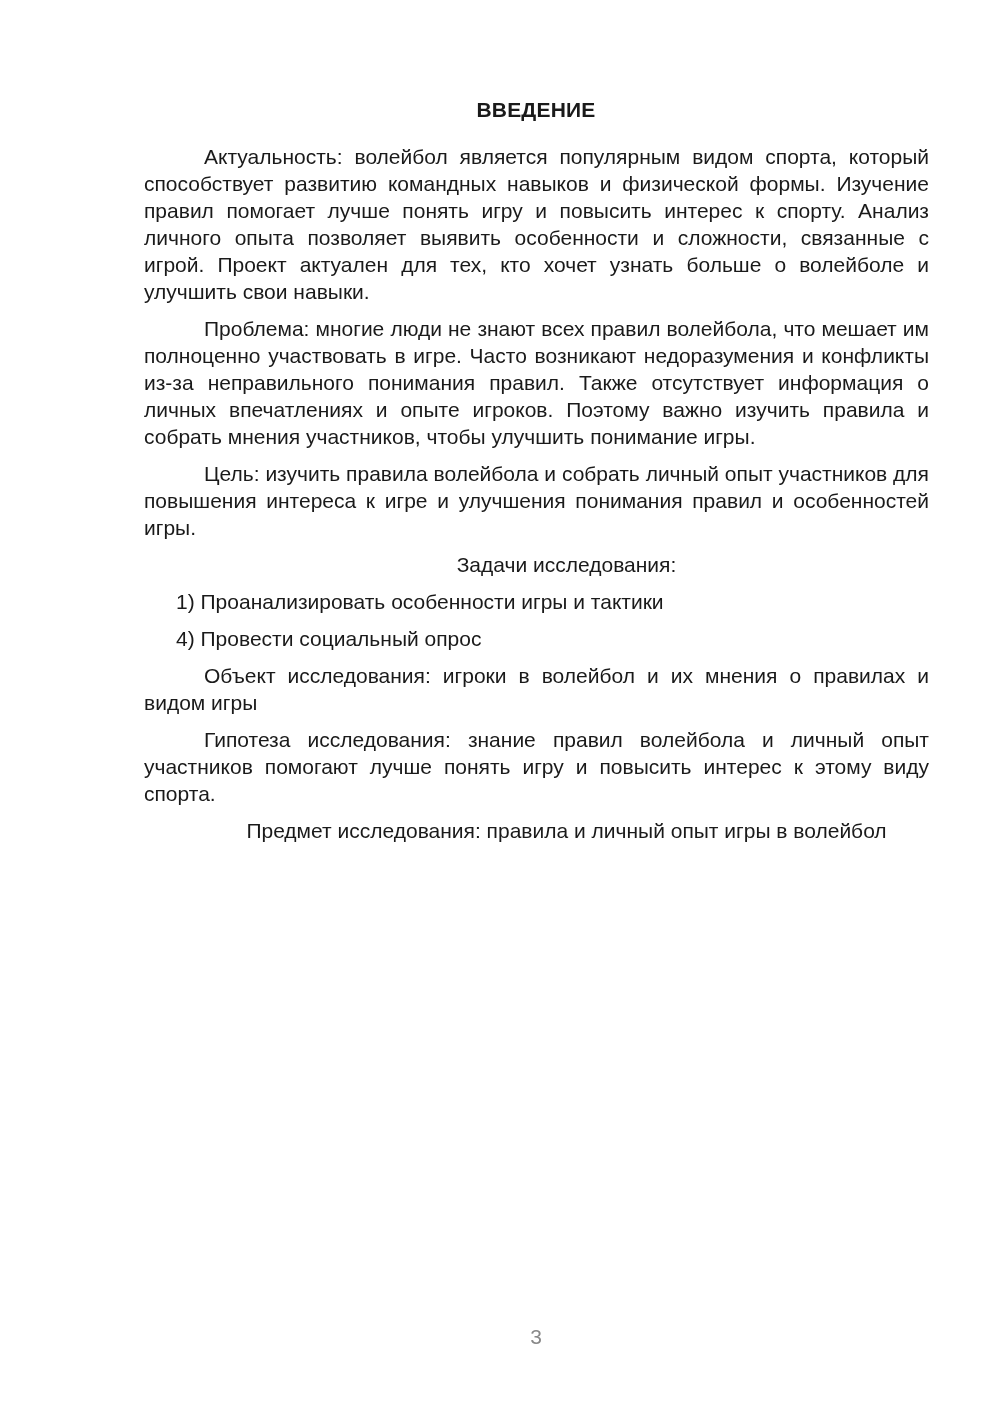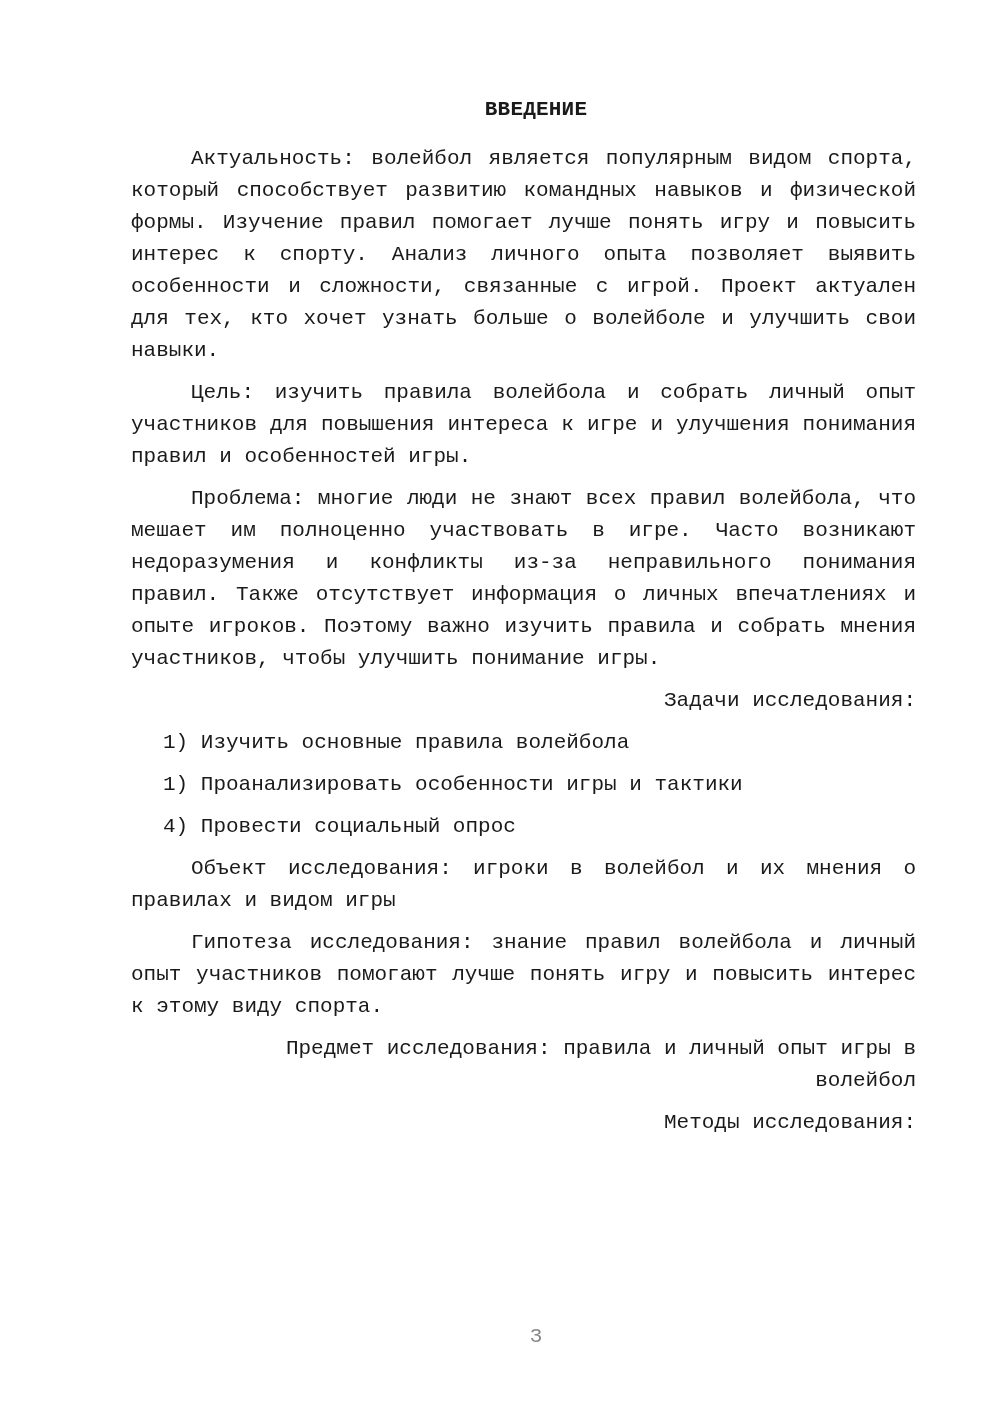--- a/index.html
+++ b/index.html
@@ -1,52 +1,50 @@
 <!DOCTYPE html>
 <html><head>
 <meta charset="utf-8">
 <style>
   html, body { margin: 0; padding: 0; background: #ffffff; }
   body { width: 1000px; height: 1414px; position: relative; overflow: hidden; }
   .page {
     position: absolute; left: 0; top: 0; width: 1000px; height: 1414px;
     background: #fff; color: #1a1a1a;
-    font-family: Liberation Mono, monospace;
+    font-family: Liberation Sans, sans-serif;
     font-size: 21px;
   }
   .title {
     position: absolute; top: 98px; left: 0; width: 1072px;
     text-align: center; font-weight: bold; font-size: 21px; letter-spacing: 0.2px;
   }
   .content {
-    position: absolute; left: 131px; width: 785px; top: 143px;
-    line-height: 32px;
+    position: absolute; left: 144px; width: 785px; top: 143px;
+    line-height: 27px;
   }
   .para { text-align: justify; text-indent: 60px; margin: 0 0 10px 0; }
-  .para.nojust { text-align: right; }
+  .para.nojust { text-align: center; }
   .list-item { margin: 0 0 10px 32px; text-indent: 0; }
   .page-number {
     position: absolute; top: 1325px; left: 0; width: 1072px; text-align: center;
     color: #888; font-size: 21px;
   }
 </style>
 </head>
 <body>
 
 <div class="page">
   <div class="title">ВВЕДЕНИЕ</div>
 
   <div class="content">
     <p class="para">Актуальность: волейбол является популярным видом спорта, который способствует развитию командных навыков и физической формы. Изучение правил помогает лучше понять игру и повысить интерес к спорту. Анализ личного опыта позволяет выявить особенности и сложности, связанные с игрой. Проект актуален для тех, кто хочет узнать больше о волейболе и улучшить свои навыки.</p>
+    <p class="para">Проблема: многие люди не знают всех правил волейбола, что мешает им полноценно участвовать в игре. Часто возникают недоразумения и конфликты из-за неправильного понимания правил. Также отсутствует информация о личных впечатлениях и опыте игроков. Поэтому важно изучить правила и собрать мнения участников, чтобы улучшить понимание игры.</p>
     <p class="para">Цель: изучить правила волейбола и собрать личный опыт участников для повышения интереса к игре и улучшения понимания правил и особенностей игры.</p>
-    <p class="para">Проблема: многие люди не знают всех правил волейбола, что мешает им полноценно участвовать в игре. Часто возникают недоразумения и конфликты из-за неправильного понимания правил. Также отсутствует информация о личных впечатлениях и опыте игроков. Поэтому важно изучить правила и собрать мнения участников, чтобы улучшить понимание игры.</p>
     <p class="para nojust">Задачи исследования:</p>
-    <div class="list-item">1) Изучить основные правила волейбола</div>
     <div class="list-item">1) Проанализировать особенности игры и тактики</div>
     <div class="list-item">4) Провести социальный опрос</div>
     <p class="para">Объект исследования: игроки в волейбол и их мнения о правилах и видом игры</p>
     <p class="para">Гипотеза исследования: знание правил волейбола и личный опыт участников помогают лучше понять игру и повысить интерес к этому виду спорта.</p>
     <p class="para nojust">Предмет исследования: правила и личный опыт игры в волейбол</p>
-    <p class="para nojust">Методы исследования:</p>
   </div>
 
   <div class="page-number">3</div>
 </div>
 
 </body></html>

